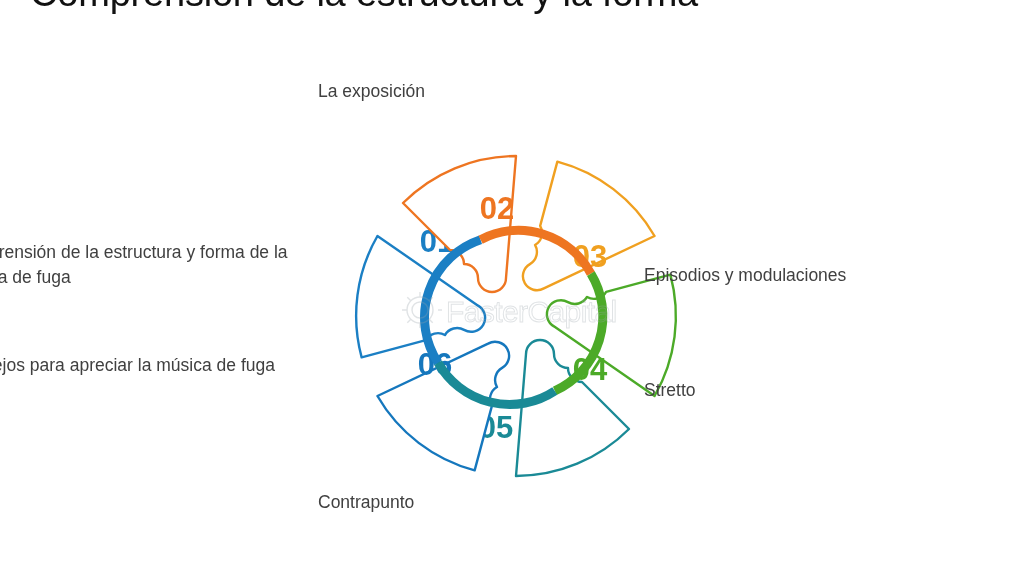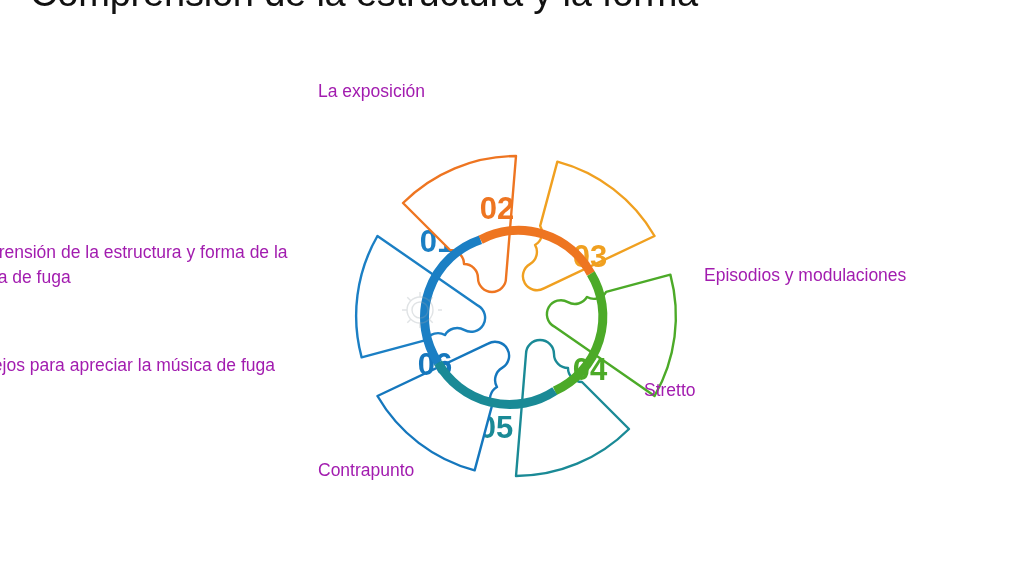--- a/index.html
+++ b/index.html
@@ -30,26 +30,26 @@
     color: #111111;
     white-space: nowrap;
   }
 
   
   .callout {
     position: absolute;
     font-size: 17.5px;
     line-height: 1.45;
     font-weight: 400;
-    color: #a21caf;
+    color: #404040;
   }
   #label-exposicion    { left: 318px; top: 79px;  }
-  #label-episodios     { left: 704px; top: 263px; }
+  #label-episodios     { left: 644px; top: 263px; }
   #label-stretto       { left: 644px; top: 378px; }
-  #label-contrapunto   { left: 318px; top: 458px; }
+  #label-contrapunto   { left: 318px; top: 490px; }
   
   #label-comprension   { left: -48px; top: 240px;  width: 390px; }
   #label-consejos      { left: -48px; top: 353px;  width: 368px; }
 
   
   #wheel {
     position: absolute;
     left: 347px;
     top: 147px;
     width: 338px;
@@ -198,20 +198,21 @@
     <svg width="44" height="44" viewBox="0 0 44 44" xmlns="http://www.w3.org/2000/svg">
       <g fill="none" stroke="#9aa4ab" stroke-width="1.4">
         <circle cx="22" cy="22" r="8"></circle>
         <circle cx="22" cy="22" r="13"></circle>
         <path d="M22 9 v-5 M22 40 v-5 M9 22 h-5 M40 22 h5
                  M12.8 12.8 l-3.5 -3.5 M31.2 31.2 l3.5 3.5
                  M31.2 12.8 l3.5 -3.5 M12.8 31.2 l-3.5 3.5"></path>
       </g>
     </svg>
   </span>
+  <span class="wm-text">FasterCapital</span>
 </div>
 
 <div class="callout" id="label-comprension">Comprensión de la estructura y forma de la música de fuga</div>
 
 <div class="callout" id="label-exposicion">La exposición</div>
 
 <div class="callout" id="label-episodios">Episodios y modulaciones</div>
 
 <div class="callout" id="label-stretto">Stretto</div>
 

